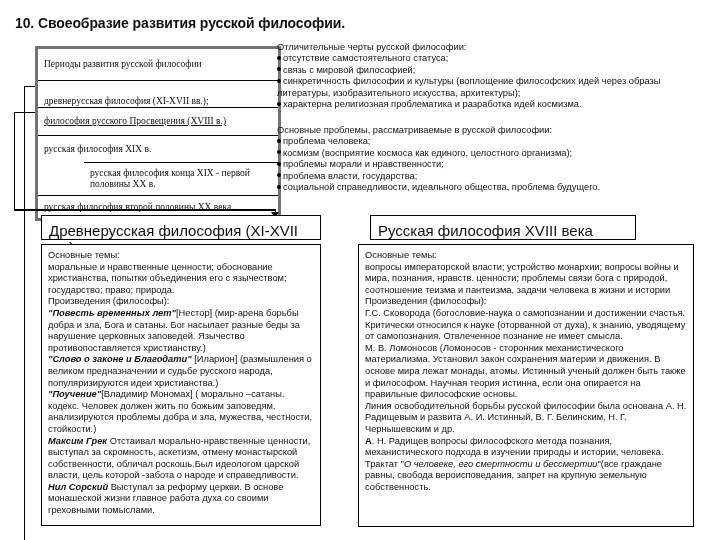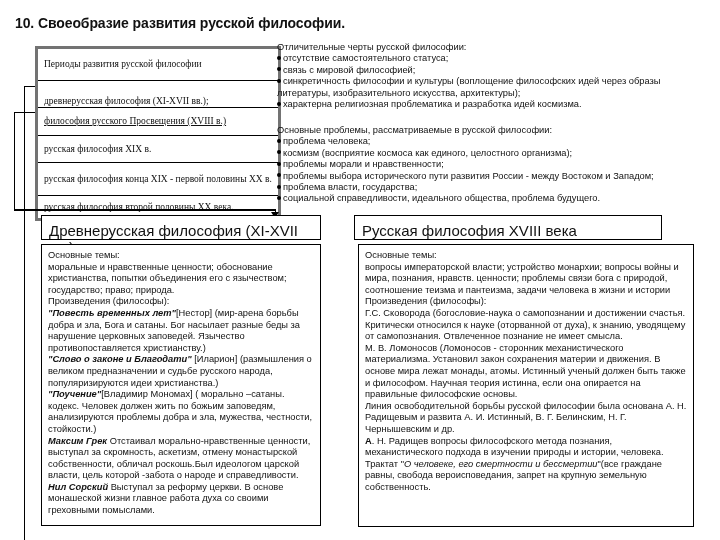--- a/index.html
+++ b/index.html
@@ -47,21 +47,21 @@
   </div>
   <div class="row" style="height:26px;align-items:flex-end;">
     <span>древнерусская философия (XI-XVII вв.);</span>
   </div>
   <div class="row" style="height:27px;text-decoration:underline;">
     <span>философия русского Просвещения (XVIII в.)</span>
   </div>
   <div class="row" style="height:26px;">
     <span>русская философия XIX в.</span>
   </div>
-  <div class="row" style="height:32px;">
+  <div class="row" style="height:32px;margin-left:46px;">
     <span>русская философия конца XIX - первой половины XX в.</span>
   </div>
   <div class="row" style="height:22px;">
     <span>русская философия второй половины XX века.</span>
   </div>
 </div>
 
 <div class="info" style="top:42px;">
   <div class="line">Отличительные черты русской философии:</div>
   <div class="line"><span class="bullet"></span><span>отсутствие самостоятельного статуса;</span></div>
@@ -69,21 +69,20 @@
   <div class="line"><span class="bullet"></span><span>синкретичность философии и культуры (воплощение философских идей через образы</span></div>
   <div class="line">литературы, изобразительного искусства, архитектуры);</div>
   <div class="line"><span class="bullet"></span><span>характерна религиозная проблематика и разработка идей космизма.</span></div>
 </div>
 
 <div class="info" style="top:125px;">
   <div class="line">Основные проблемы, рассматриваемые в русской философии:</div>
   <div class="line"><span class="bullet"></span><span>проблема человека;</span></div>
   <div class="line"><span class="bullet"></span><span>космизм (восприятие космоса как единого, целостного организма);</span></div>
   <div class="line"><span class="bullet"></span><span>проблемы морали и нравственности;</span></div>
-  <div class="line"><span class="bullet"></span><span>проблемы выбора исторического пути развития России - между Востоком и Западом;</span></div>
   <div class="line"><span class="bullet"></span><span>проблема власти, государства;</span></div>
   <div class="line"><span class="bullet"></span><span>социальной справедливости, идеального общества, проблема будущего.</span></div>
 </div>
 
 <div class="hline" style="left:24px; top:86px; width:11px; height:1px;"></div>
 <div class="vline" style="left:24px; top:86px; width:1px; height:454px;"></div>
 <div class="hline" style="left:14px; top:112px; width:21px; height:1px;"></div>
 <div class="vline" style="left:14px; top:112px; width:1px; height:98px;"></div>
 <div class="hline" style="left:14px; top:209px; width:262px; height:2px;"></div>
 <div class="vline" style="left:275px; top:209px; width:1px; height:6px;"></div>
@@ -98,21 +97,21 @@
     <span class="p">моральные и нравственные ценности; обоснование христианства, попытки объединения его с язычеством; государство; право; природа.</span>
     <span class="p">Произведения (философы):</span>
     <span class="p"><span class="bi">"Повесть временных лет"</span><span>[Нестор]</span><span> (мир-арена борьбы добра и зла, Бога и сатаны. Бог насылает разные беды за нарушение церковных заповедей. Язычество противопоставляется христианству.)</span></span>
     <span class="p"><span class="bi">"Слово о законе и Благодати"</span><span> [Иларион]</span><span> (размышления о великом предназначении и судьбе русского народа, популяризируются идеи христианства.)</span></span>
     <span class="p"><span class="bi">"Поучение"</span><span>[Владимир Мономах]</span><span> ( морально –сатаны. кодекс. Человек должен жить по божьим заповедям, анализируются проблемы добра и зла, мужества, честности, стойкости.)</span></span>
     <span class="p"><span class="bi">Максим Грек</span><span> Отстаивал морально-нравственные ценности, выступал за скромность, аскетизм, отмену монастырской собственности, обличал роскошь.Был идеологом царской власти, цель которой -забота о народе и справедливости.</span></span>
     <span class="p"><span class="bi">Нил Сорский</span><span> Выступал за реформу церкви. В основе монашеской жизни главное работа духа со своими греховными помыслами.</span></span>
   </div>
 </div>
 
-<div class="box" style="left:354px; top:215px; width:308px; height:25px;">
+<div class="box" style="left:370px; top:215px; width:266px; height:25px;">
   <div class="box-title">Русская философия XVIII века</div>
 </div>
 <div class="box" style="left:358px; top:244px; width:336px; height:283px;">
   <div class="box-content">
     <span class="p">Основные темы:</span>
     <span class="p">вопросы императорской власти; устройство монархии; вопросы войны и мира, познания, нравств. ценности; проблемы связи бога с природой, соотношение теизма и пантеизма, задачи человека в жизни и истории</span>
     <span class="p">Произведения (философы):</span>
     <span class="p">Г.С. Сковорода (богословие-наука о самопознании и достижении счастья. Критически относился к науке (оторванной от духа), к знанию, уводящему от самопознания. Отвлеченное познание не имеет смысла.</span>
     <span class="p">М. В. Ломоносов (Ломоносов - сторонник механистического материализма. Установил закон сохранения материи и движения. В основе мира лежат монады, атомы. Истинный ученый должен быть также и философом. Научная теория истинна, если она опирается на правильные философские основы.</span>
     <span class="p"> Линия освободительной борьбы русской философии была основана А. Н. Радищевым и развита А. И. Истинный,     В. Г. Белинским, Н. Г. Чернышевским и др.</span>

